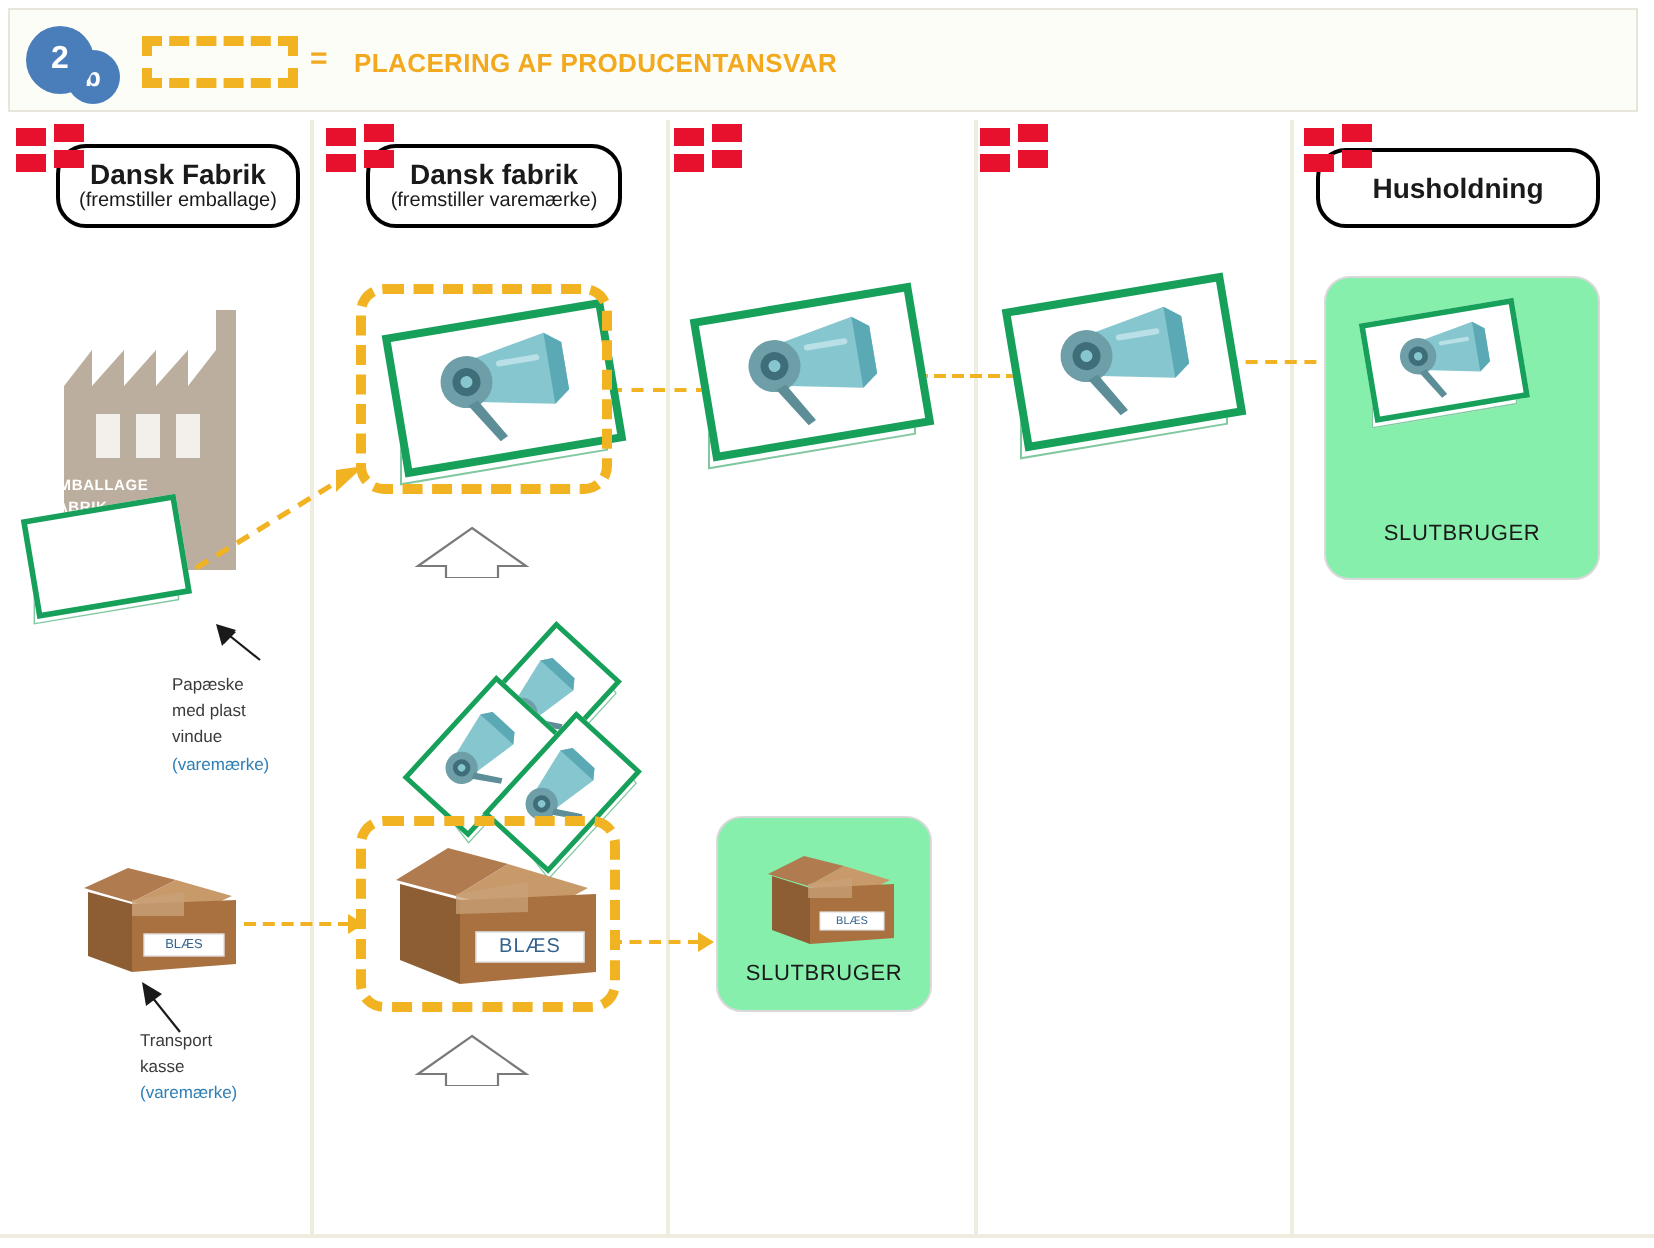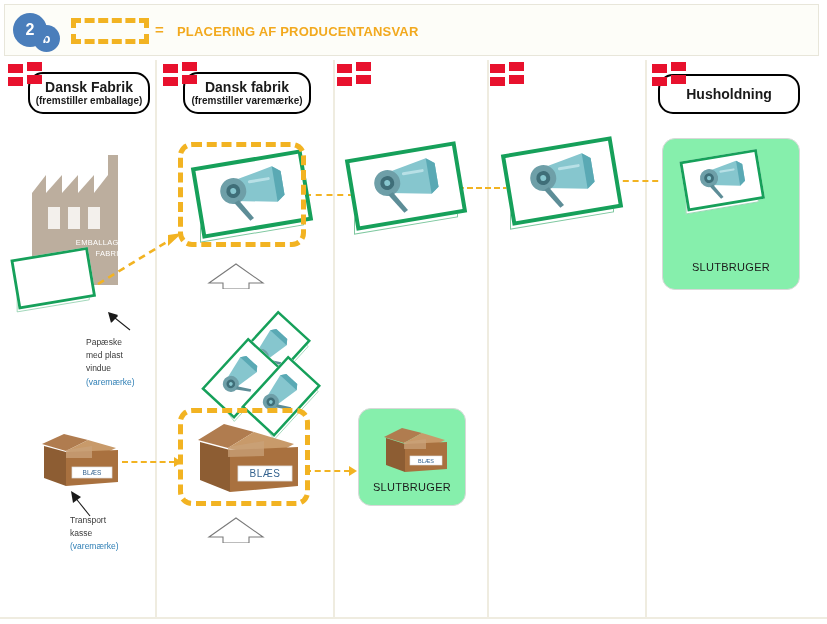--- a/index.html
+++ b/index.html
@@ -72,21 +72,21 @@
     position:absolute;
     box-sizing:border-box;
     border:2.5px solid #000000;
     border-radius:15px;
     background:#ffffff;
     display:flex;flex-direction:column;
     align-items:center;justify-content:center;
     z-index:5;
   }
   .colhead .t1{font-size:14px;font-weight:bold;color:#1a1a1a;line-height:1.15;}
-  .colhead .t2{font-size:10px;font-weight:bold;color:#1a1a1a;line-height:1.15;}
+  .colhead .t2{font-size:10px;font-weight:normal;color:#1a1a1a;line-height:1.15;}
   .flag{position:absolute;width:34px;height:26px;z-index:6;}
   .flag .s{position:absolute;background:#e8112d;}
 
   
   .pbox{position:absolute;}
   .pbox .side{
     position:absolute;left:4px;top:46px;width:104px;height:30px;
     border:1.3px solid #7fc8a0;
     background:#ffffff;
     transform:skewY(-9.5deg);
@@ -170,22 +170,22 @@
     position:absolute;right:0;top:0;
     width:0;height:0;
     border-left:8px solid #f2b322;
     border-top:5px solid transparent;
     border-bottom:5px solid transparent;
   }
 
   
   #factory{position:absolute;}
   #factory .ftxt{
-    position:absolute;width:100%;text-align:right;
-    font-size:7.5px;color:#ffffff;font-weight:normal;line-height:1.5;
+    position:absolute;width:100%;text-align:left;
+    font-size:7.5px;color:#ffffff;font-weight:bold;line-height:1.5;
     letter-spacing:.3px;
   }
 
   .ptr{position:absolute;}
 </style>
 </head>
 <body>
 
 <div id="page">
 

